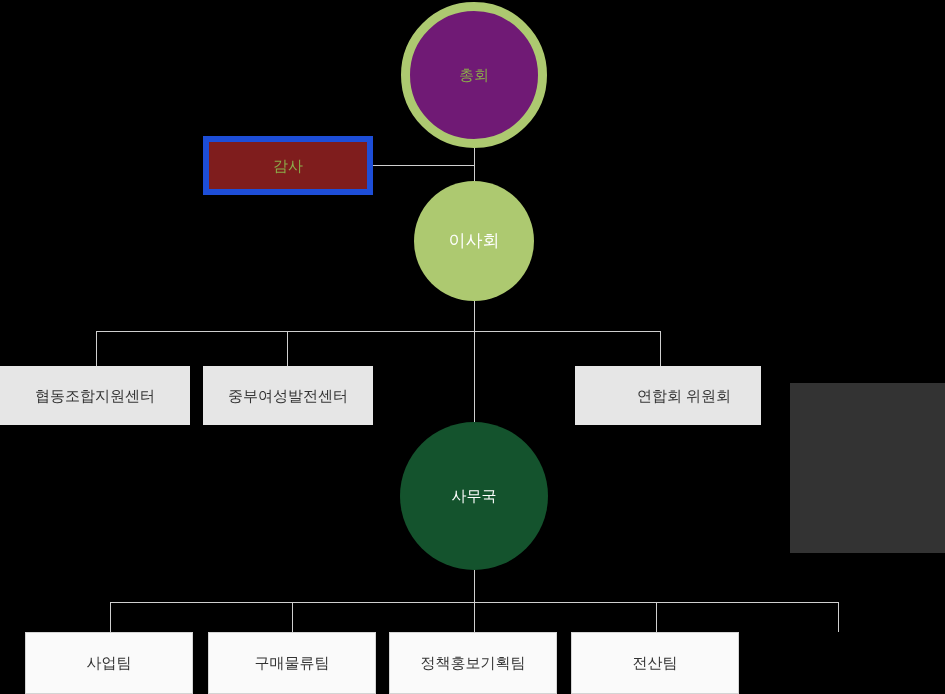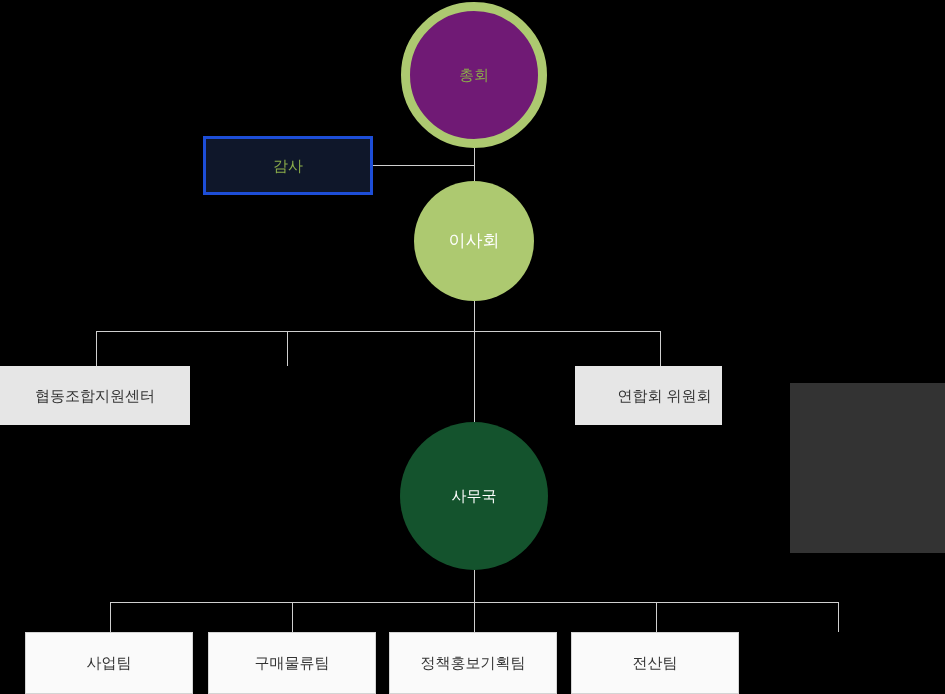--- a/index.html
+++ b/index.html
@@ -71,34 +71,34 @@
     align-items: center;
     justify-content: center;
     text-align: center;
     font-size: 15px;
     line-height: 1.3;
   }
 
   .box-auditor {
     left: 203px; top: 136px;
     width: 170px; height: 59px;
-    background: #0f172a;
-    border: 3px solid #1d4ed8;
+    background: #7f1d1d;
+    border: 6px solid #1d4ed8;
     color: #8bad4a;
   }
 
   .box-gray {
     height: 59px;
     background: #e6e6e6;
     color: #333333;
   }
 
   .box-center-1 { left: 0px;   top: 366px; width: 190px; }
   .box-center-2 { left: 203px; top: 366px; width: 170px; }
-  .box-center-3 { left: 575px; top: 366px; width: 147px; padding-left: 32px; }
+  .box-center-3 { left: 575px; top: 366px; width: 186px; padding-left: 32px; }
 
   .box-dark {
     position: absolute;
     left: 790px; top: 383px;
     width: 155px; height: 170px;
     background: #333333;
   }
 
   .box-team {
     top: 632px;
@@ -153,20 +153,23 @@
   </div>
 
   <div class="node-circle circle-board">
     <span>이사회</span>
   </div>
 
   <div class="node-box box-gray box-center-1">
     <span>협동조합지원센터</span>
   </div>
 
+  <div class="node-box box-gray box-center-2">
+    <span>중부여성발전센터</span>
+  </div>
 
   <div class="node-box box-gray box-center-3">
     <span>연합회 위원회</span>
   </div>
 
   <div class="box-dark"></div>
 
   <div class="node-circle circle-secretariat">
     <span>사무국</span>
   </div>

